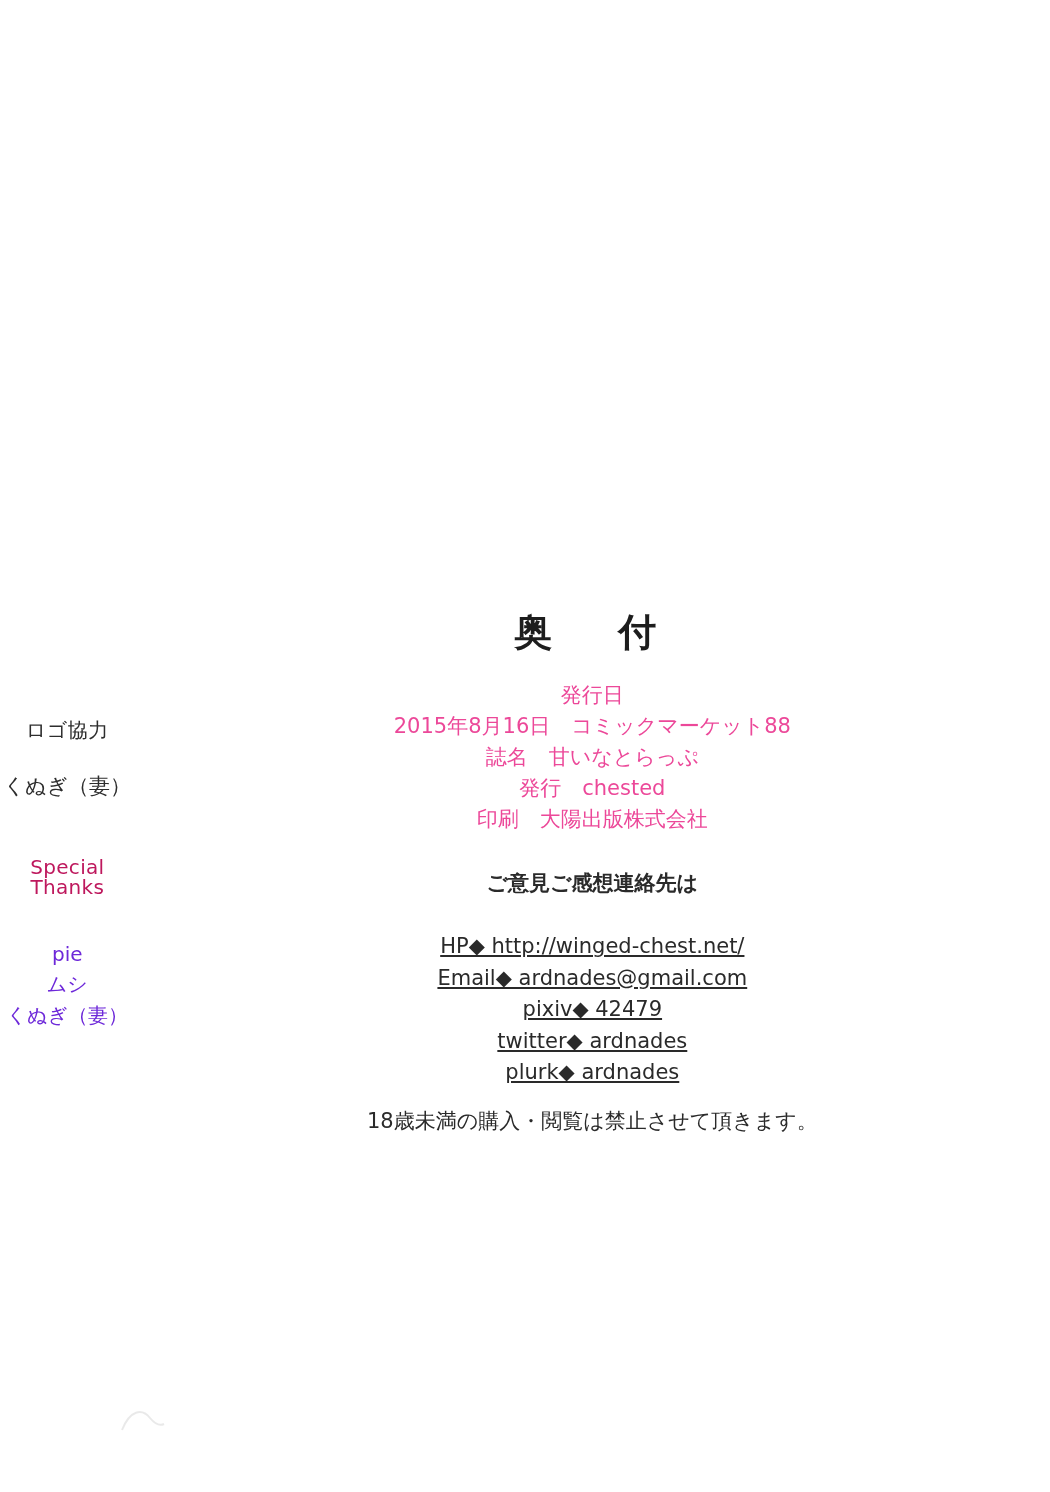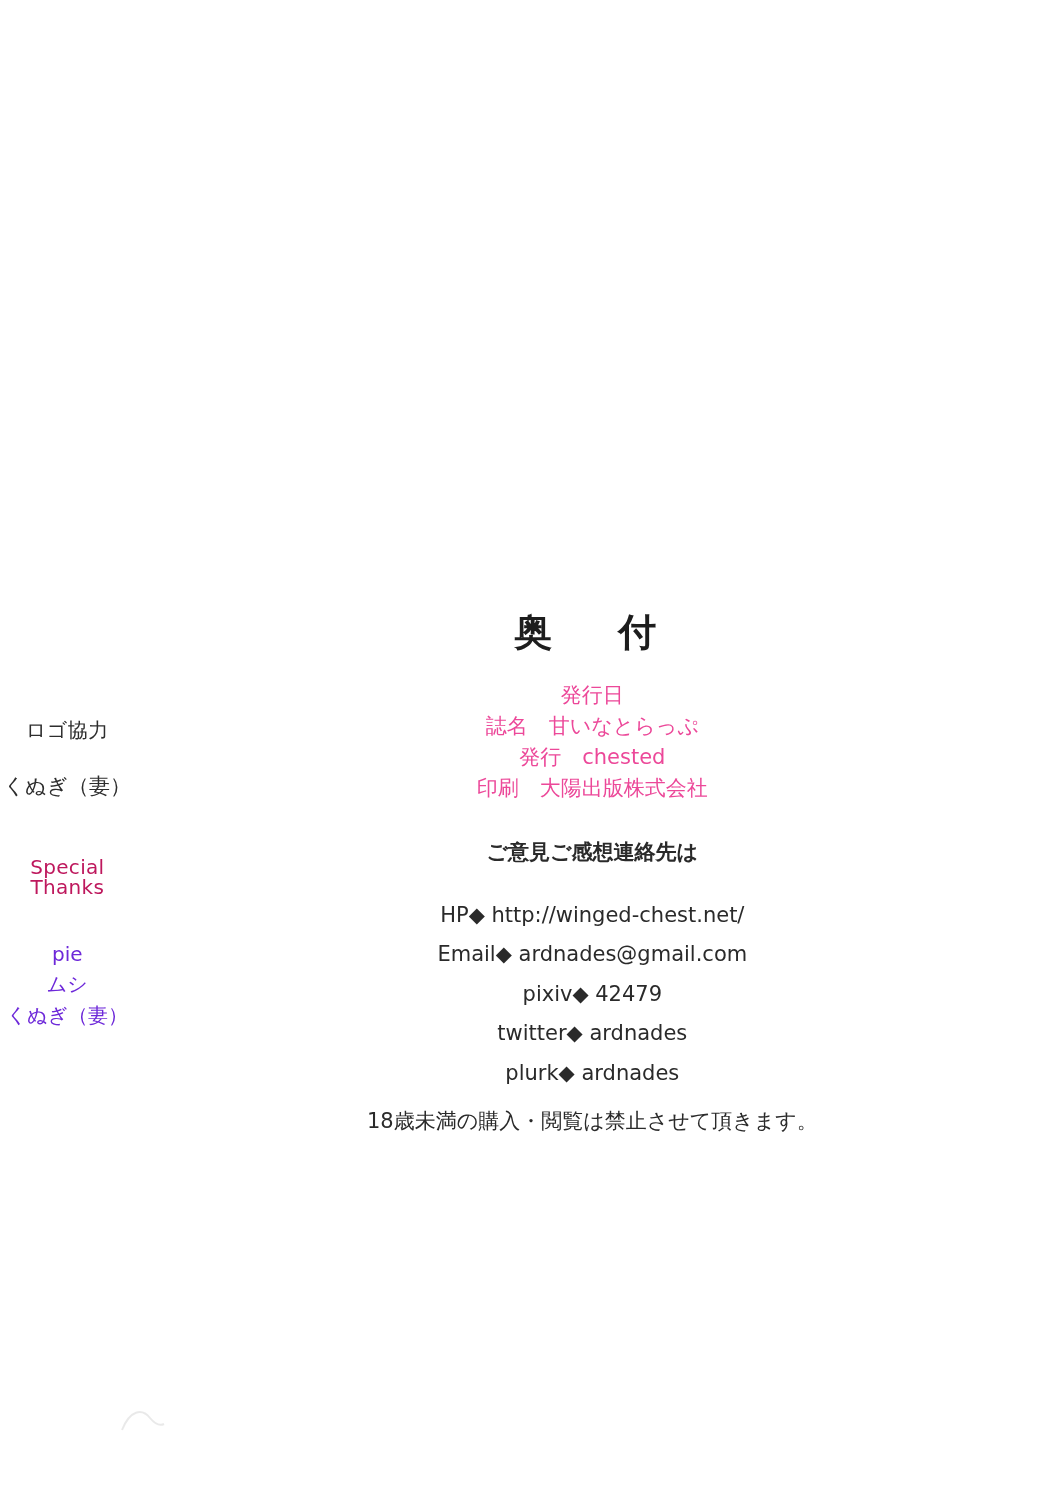--- a/index.html
+++ b/index.html
@@ -84,22 +84,23 @@
     color: #2a2a2a;
     font-weight: bold;
   }
   .contact-lines {
     font-size: 21px;
     line-height: 1.50;
     margin-top: 34px;
     color: #2a2a2a;
   }
   .contact-lines .line {
-    margin: 8px;
+    margin: 0;
     white-space: pre;
+    text-decoration: underline;
   }
   .age-notice {
     font-size: 21px;
     margin-top: 18px;
     color: #2a2a2a;
     white-space: pre;
   }
 
   
   .corner-mark {
@@ -126,20 +127,21 @@
       <div>ムシ</div>
       <div>くぬぎ（妻）</div>
     </div>
   </section>
 
   <section class="colophon">
     <div class="colophon-title">奥　付</div>
 
     <div class="colophon-lines">
       <div class="line">発行日</div>
+      <div class="line">2015年8月16日　コミックマーケット88</div>
       <div class="line">誌名　甘いなとらっぷ</div>
       <div class="line">発行　chested</div>
       <div class="line">印刷　大陽出版株式会社</div>
     </div>
 
     <div class="contact-heading">ご意見ご感想連絡先は</div>
 
     <div class="contact-lines">
       <div class="line">HP◆ http://winged-chest.net/</div>
       <div class="line">Email◆ ardnades@gmail.com</div>

